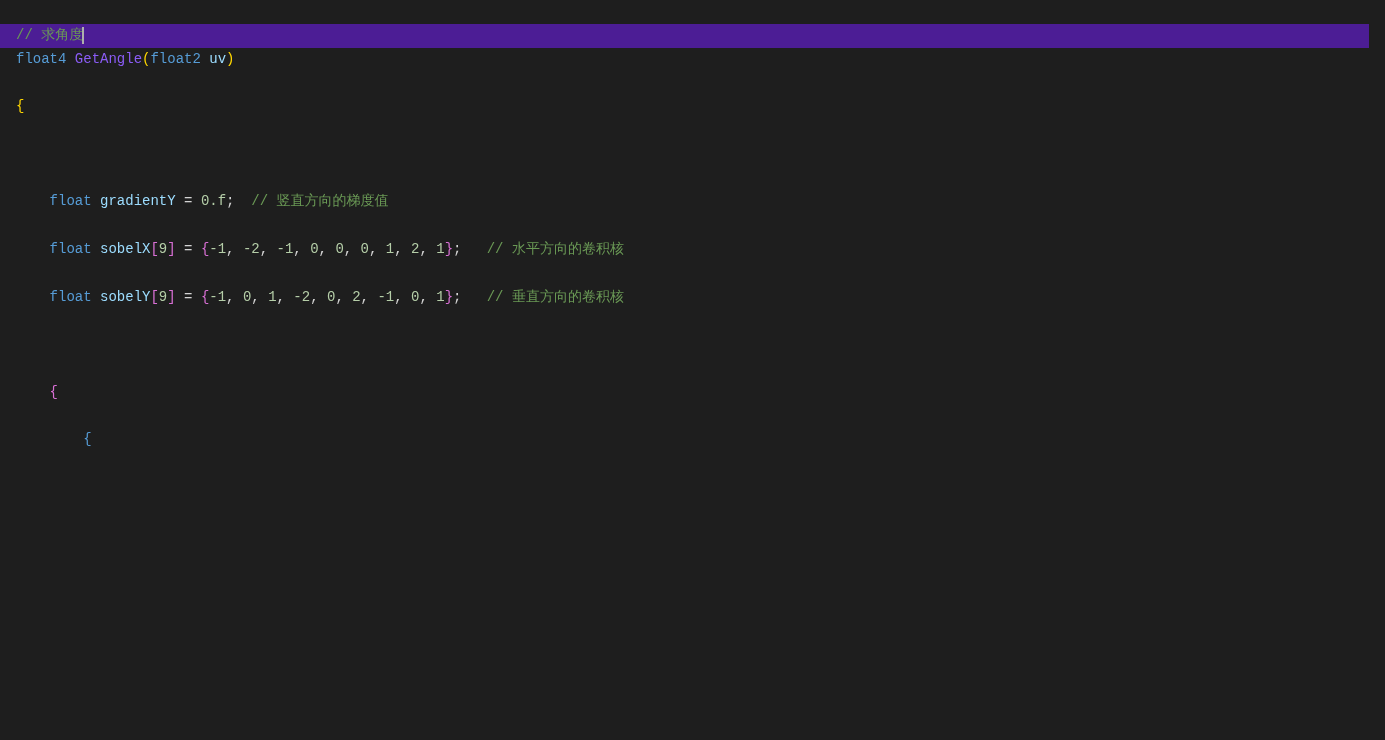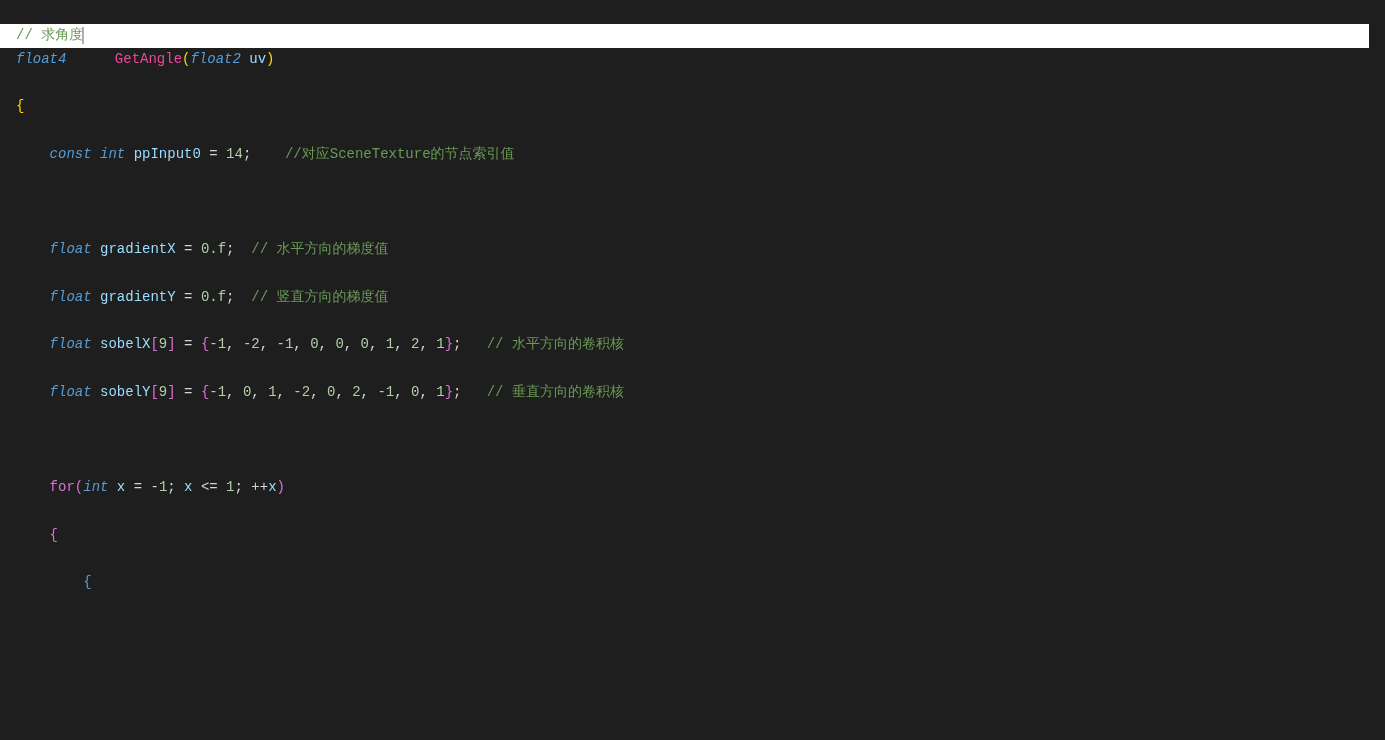--- a/index.html
+++ b/index.html
@@ -11,29 +11,29 @@
     color: #d4d4d4;
     width: 1385px;
     height: 740px;
     overflow: hidden;
   }
   .editor {
     padding: 0 0 0 16px;
     white-space: pre;
   }
   .selected-line {
-    background: #ffffff;
+    background: #4c1d95;
     display: inline-block;
     width: 100%;
     margin-left: -16px;
     padding-left: 16px;
   }
   .cmt { color: #6a9955; }
-  .kw { color: #569cd6; font-style: italic; }
-  .fn { color: #ec4899; margin-left: 40px; }
+  .kw { color: #569cd6; }
+  .fn { color: #8b5cf6; }
   .var { color: #9cdcfe; }
   .num { color: #b5cea8; }
   .brace { color: #ffd700; }
   .brace2 { color: #da70d6; }
   .brace3 { color: #569cd6; }
   .cursor-mark {
     display: inline-block;
     width: 2px;
     height: 1.2em;
     background: #aeafad;
@@ -41,28 +41,25 @@
     margin-left: -1px;
   }
 </style>
 </head>
 <body>
 
 <div class="editor">
 <div class="selected-line"><span class="cmt">// 求角度</span><span class="cursor-mark"></span></div>
 <div><span class="kw">float4</span> <span class="fn">GetAngle</span><span class="brace">(</span><span class="kw">float2</span> <span class="var">uv</span><span class="brace">)</span></div>
 <div><span class="brace">{</span></div>
-<div>    <span class="kw">const</span> <span class="kw">int</span> <span class="var">ppInput0</span><span> = </span><span class="num">14</span><span>;    </span><span class="cmt">//对应SceneTexture的节点索引值</span></div>
 <div> </div>
-<div>    <span class="kw">float</span> <span class="var">gradientX</span><span> = </span><span class="num">0.f</span><span>;  </span><span class="cmt">// 水平方向的梯度值</span></div>
 <div>    <span class="kw">float</span> <span class="var">gradientY</span><span> = </span><span class="num">0.f</span><span>;  </span><span class="cmt">// 竖直方向的梯度值</span></div>
 <div>    <span class="kw">float</span> <span class="var">sobelX</span><span class="brace2">[</span><span class="num">9</span><span class="brace2">]</span><span> = </span><span class="brace2">{</span><span class="num">-1</span>, <span class="num">-2</span>, <span class="num">-1</span>, <span class="num">0</span>, <span class="num">0</span>, <span class="num">0</span>, <span class="num">1</span>, <span class="num">2</span>, <span class="num">1</span><span class="brace2">}</span><span>;   </span><span class="cmt">// 水平方向的卷积核</span></div>
 <div>    <span class="kw">float</span> <span class="var">sobelY</span><span class="brace2">[</span><span class="num">9</span><span class="brace2">]</span><span> = </span><span class="brace2">{</span><span class="num">-1</span>, <span class="num">0</span>, <span class="num">1</span>, <span class="num">-2</span>, <span class="num">0</span>, <span class="num">2</span>, <span class="num">-1</span>, <span class="num">0</span>, <span class="num">1</span><span class="brace2">}</span><span>;   </span><span class="cmt">// 垂直方向的卷积核</span></div>
 <div> </div>
-<div>    <span class="brace2">for</span><span class="brace2">(</span><span class="kw">int</span> <span class="var">x</span><span> = -</span><span class="num">1</span><span>; </span><span class="var">x</span><span> &lt;= </span><span class="num">1</span><span>; ++</span><span class="var">x</span><span class="brace2">)</span></div>
 <div>    <span class="brace2">{</span></div>
 <div>        <span class="brace3">{</span></div>
 
 
 
 
 
 
 
 

